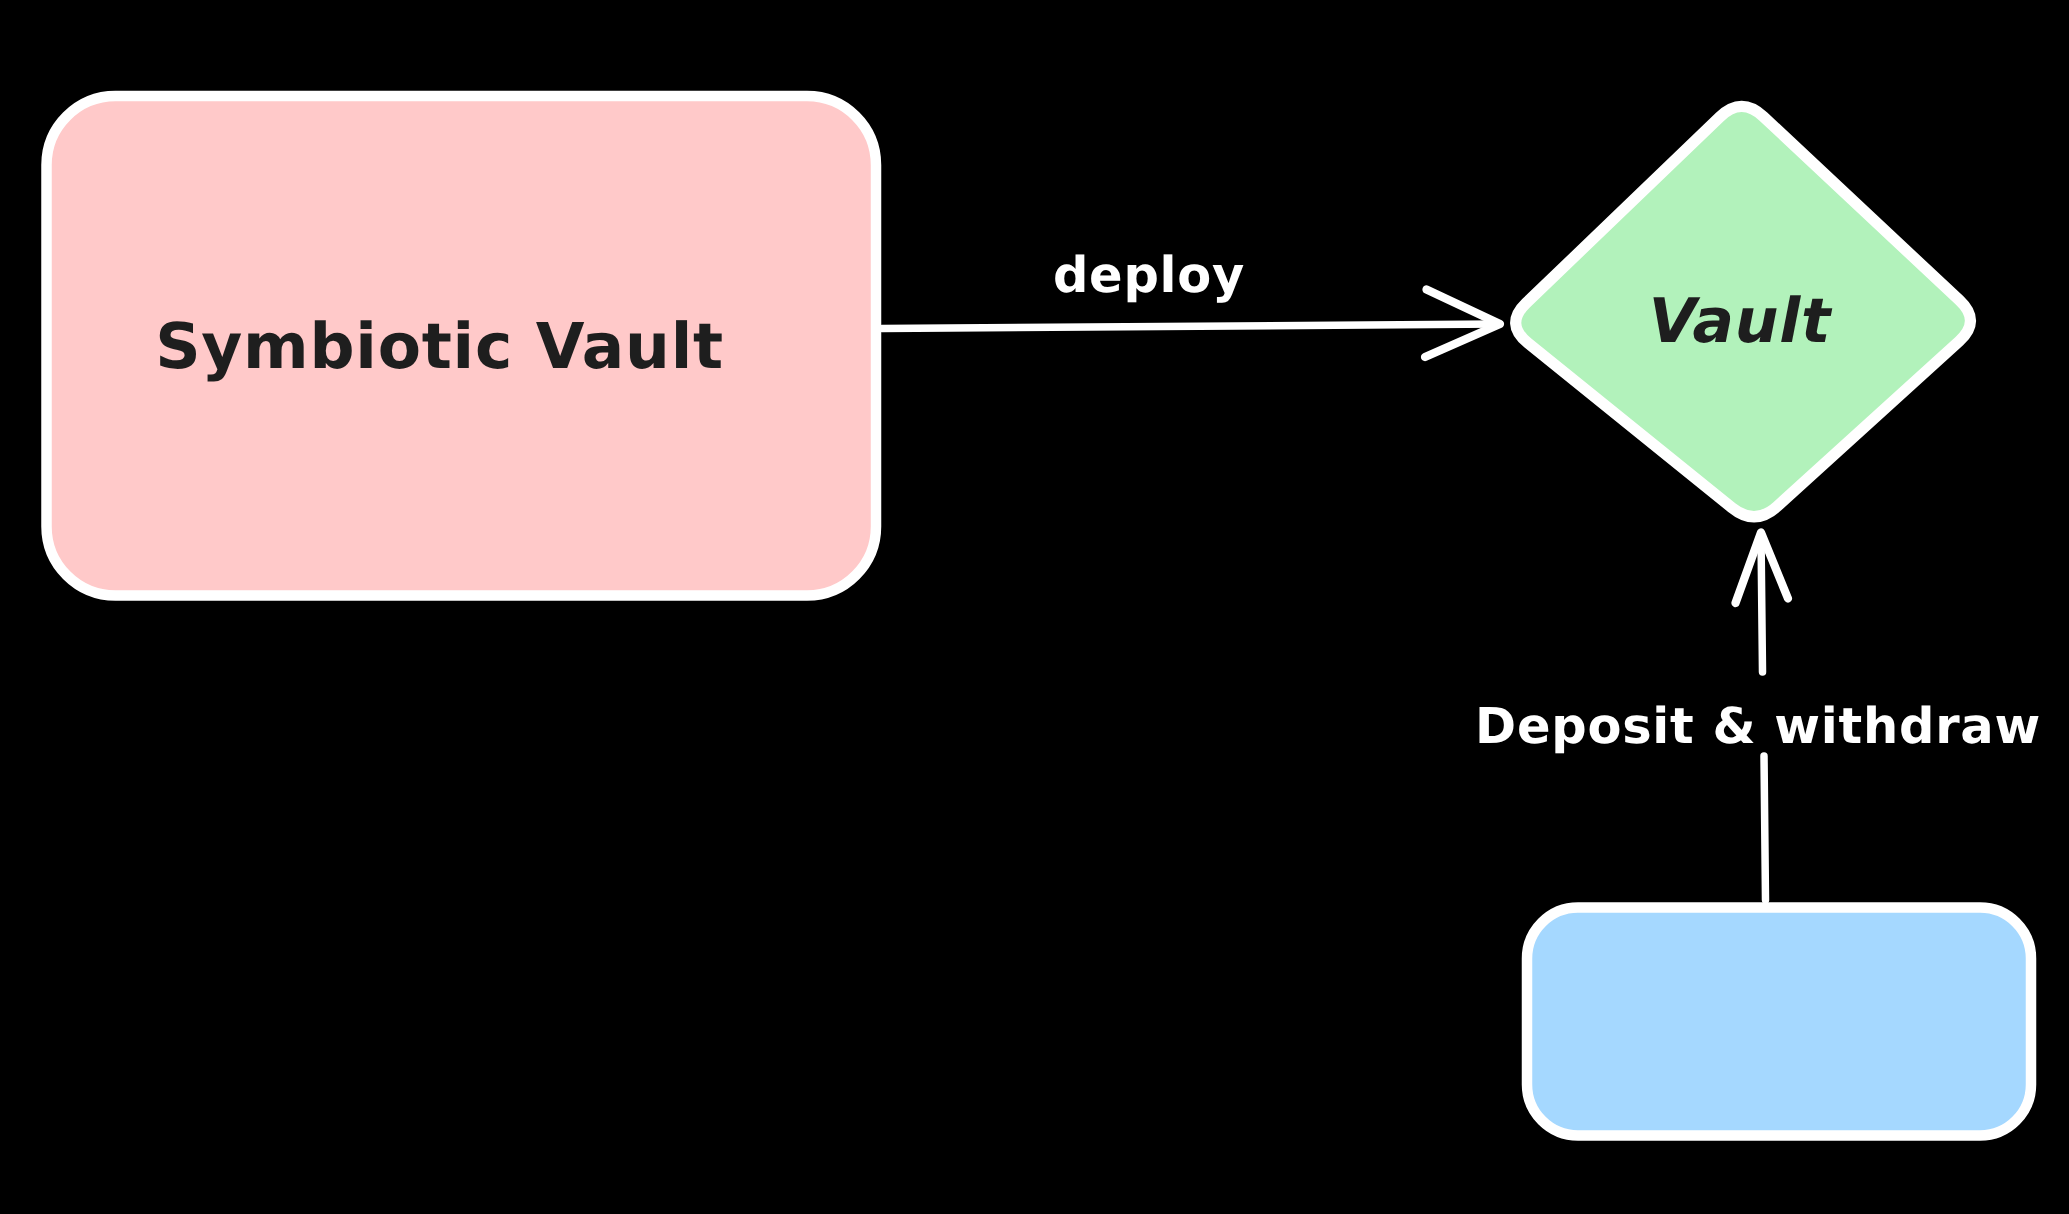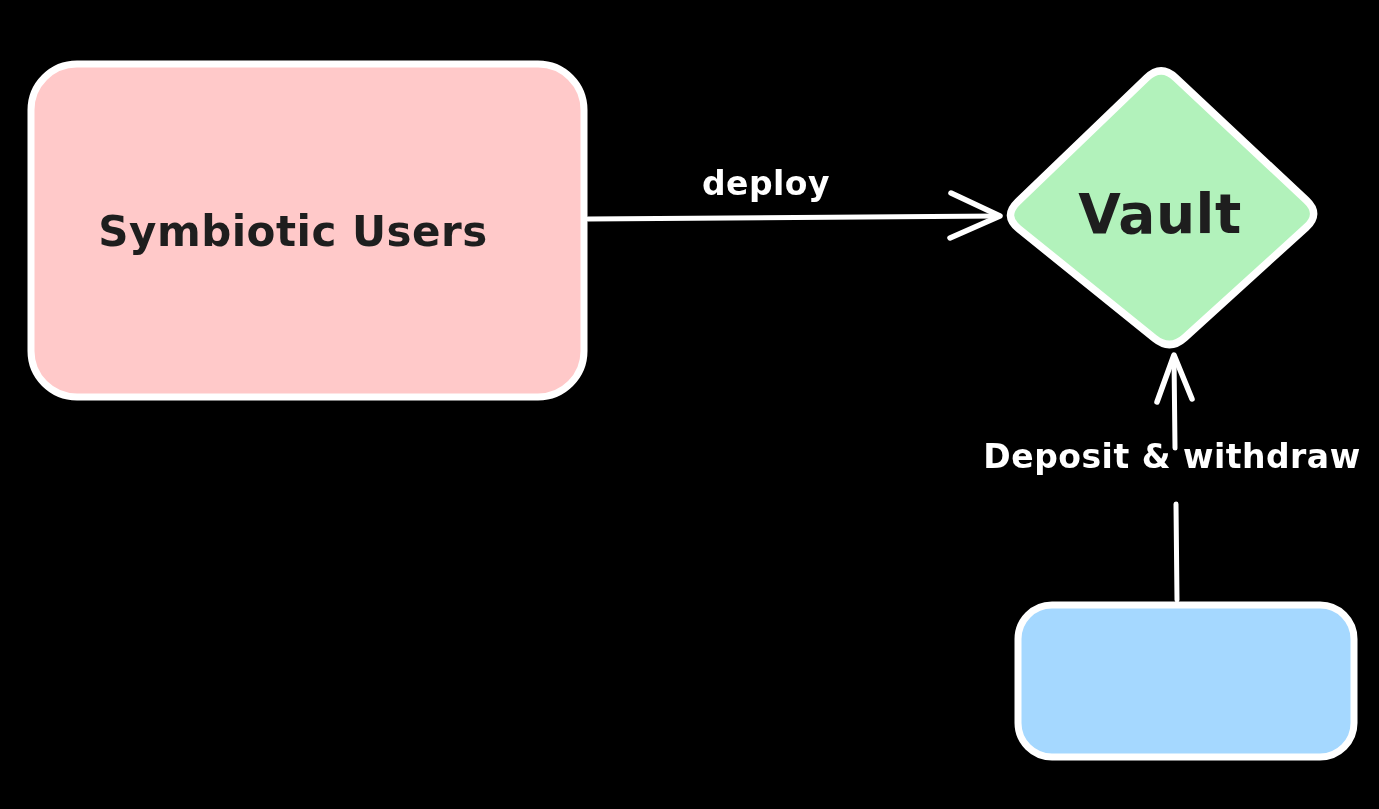--- a/index.html
+++ b/index.html
@@ -29,24 +29,24 @@
     letter-spacing: 0.5px;
     font-weight: 600;
   }
   .node-label {
     color: #1E1E1E;
   }
   .edge-label {
     color: #FFFFFF;
   }
   .lbl-core   { left: 293px;  top: 231px; font-size: 42px; }
-  .lbl-vault  { left: 1160px; top: 214px; font-size: 55px; }
+  .lbl-vault  { left: 1160px; top: 214px; font-size: 41px; font-style: italic; }
   .lbl-users  { left: 1185px; top: 682px; font-size: 40px; }
   .lbl-deploy { left: 766px;  top: 183px; font-size: 33px; }
-  .lbl-depwd  { left: 1172px; top: 456px; font-size: 33px; }
+  .lbl-depwd  { left: 1172px; top: 484px; font-size: 33px; }
   .shape {
     stroke: #FFFFFF;
     stroke-linejoin: round;
     stroke-linecap: round;
   }
   .edge {
     stroke: #FFFFFF;
     fill: none;
     stroke-linecap: round;
     stroke-linejoin: round;
@@ -78,21 +78,21 @@
              Q 1321 214 1306.2 227.4
              L 1184.8 337.6
              Q 1170 351 1154.5 338.4
              L 1018.5 228.6
              Q 1003 216 1017.4 202.1
              Z" fill="#B2F2BB"></path>
 
     <rect x="1018" y="605" width="336" height="152" rx="34" ry="34" class="shape" stroke-width="7" fill="#A5D8FF"></rect>
   </svg>
 
-  <div class="label node-label lbl-core">Symbiotic Users</div>
+  <div class="label node-label lbl-core">Symbiotic Vault</div>
 
   <div class="label node-label lbl-vault">Vault</div>
 
 
   <div class="label edge-label lbl-deploy">deploy</div>
 
   <div class="label edge-label lbl-depwd">Deposit &amp; withdraw</div>
 
 </div>
 

